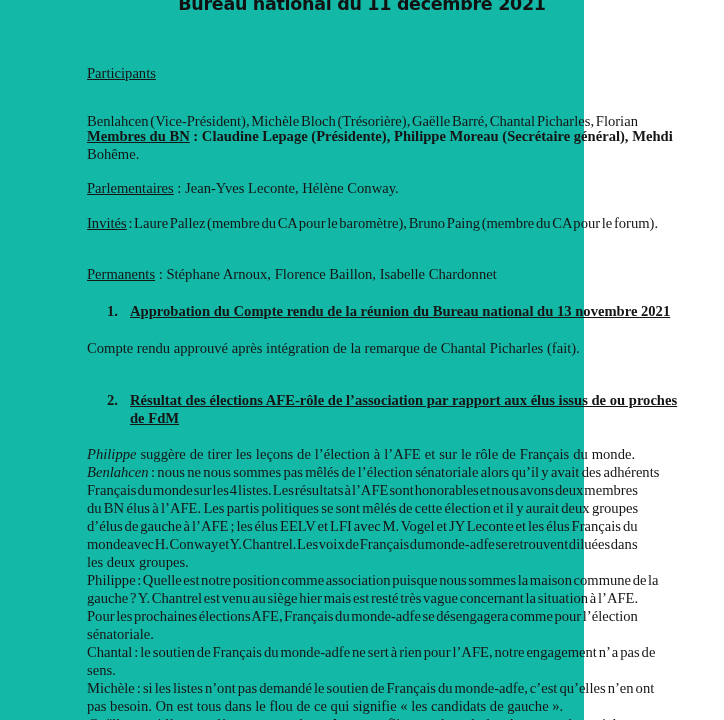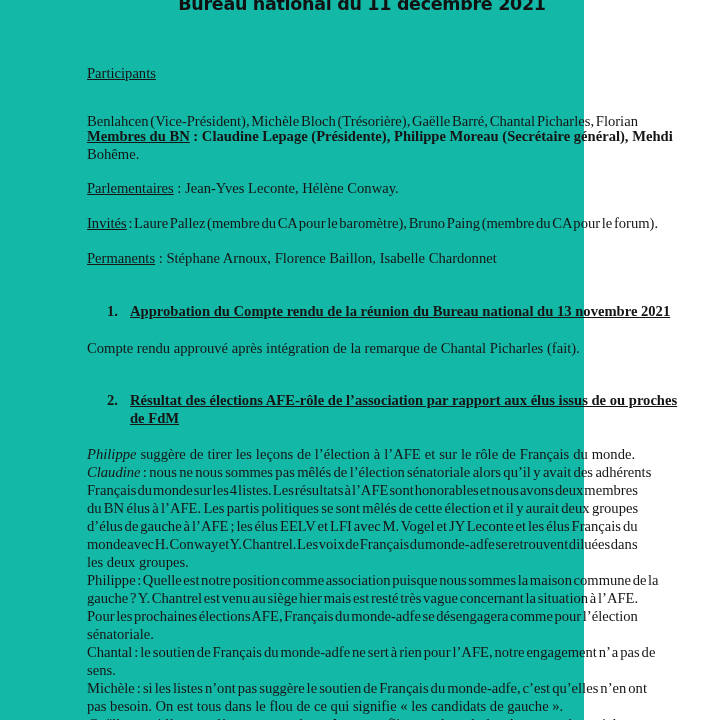--- a/index.html
+++ b/index.html
@@ -37,59 +37,59 @@
     <div class="line" style="top:146px;">Bohême.</div>
 
     <div class="line" style="top:180px;">
       <span class="u">Parlementaires</span><span> : Jean-Yves Leconte, Hélène Conway.</span>
     </div>
 
     <div class="line" style="top: 215px; word-spacing: -2px;">
       <span class="u">Invités</span><span> : Laure Pallez (membre du CA pour le baromètre), Bruno Paing (membre du CA pour le forum).</span>
     </div>
 
-    <div class="line" style="top:250px;font-family:Liberation Serif, serif;">
+    <div class="line" style="top:266px;font-family:Liberation Serif, serif;">
       <span class="u">Permanents</span><span> : Stéphane Arnoux, Florence Baillon, Isabelle Chardonnet</span>
     </div>
 
     <div class="num" style="top:303px;">1.</div>
     <div class="htext" style="top:303px;">Approbation du Compte rendu de la réunion du Bureau national du 13 novembre 2021</div>
     <div class="line" style="top:340px;">Compte rendu approuvé après intégration de la remarque de Chantal Picharles (fait).</div>
 
     <div class="num" style="top:392px;">2.</div>
     <div class="htext" style="top:392px;">Résultat des élections AFE-rôle de l’association par rapport aux élus issus de ou proches</div>
     <div class="htext" style="top:410px;">de FdM</div>
 
     <div class="line" style="top: 446px; word-spacing: 0.296296px;">
       <span class="i">Philippe</span><span> suggère de tirer les leçons de l’élection à l’AFE et sur le rôle de Français du monde.</span>
     </div>
 
     <div class="line" style="top: 464px; word-spacing: -1.30769px;">
-      <span class="i">Claudine</span><span> : nous ne nous sommes pas mêlés de l’élection sénatoriale alors qu’il y avait des adhérents</span>
+      <span class="i">Benlahcen</span><span> : nous ne nous sommes pas mêlés de l’élection sénatoriale alors qu’il y avait des adhérents</span>
     </div>
     <div class="line" style="top: 482px; word-spacing: -2.64706px;">Français du monde sur les 4 listes. Les résultats à l’AFE sont honorables et nous avons deux membres</div>
     <div class="line" style="top: 500px; word-spacing: -1.36842px; text-align: right;">du BN élus à l’AFE. Les partis politiques se sont mêlés de cette élection et il y aurait deux groupes</div>
     <div class="line" style="top: 518px; word-spacing: -1.71429px;">d’élus de gauche à l’AFE ; les élus EELV et LFI avec M. Vogel et JY Leconte et les élus Français du</div>
     <div class="line" style="top: 536px; word-spacing: -3px;">monde avec H. Conway et Y. Chantrel. Les voix de Français du monde-adfe se retrouvent diluées dans</div>
     <div class="line" style="top:554px;">les deux groupes.</div>
 
     <div class="line" style="top: 572px; word-spacing: -2.08px;">
       <span>Philippe</span><span> : Quelle est notre position comme association puisque nous sommes la maison commune de la</span>
     </div>
     <div class="line" style="top: 590px; word-spacing: -1.88889px;">gauche ? Y. Chantrel est venu au siège hier mais est resté très vague concernant la situation à l’AFE.</div>
     <div class="line" style="top: 608px; word-spacing: -2.08333px;">Pour les prochaines élections AFE, Français du monde-adfe se désengagera comme pour l’élection</div>
     <div class="line" style="top:626px;">sénatoriale.</div>
 
     <div class="line" style="top: 644px; word-spacing: -1.72414px;">
       <span>Chantal</span><span> : le soutien de Français du monde-adfe ne sert à rien pour l’AFE, notre engagement n’ a pas de</span>
     </div>
     <div class="line" style="top:662px;">sens.</div>
 
     <div class="line" style="top: 680px; word-spacing: -1.62963px;">
-      <span>Michèle</span><span> : si les listes n’ont pas suggère le soutien de Français du monde-adfe, c’est qu’elles n’en ont</span>
+      <span>Michèle</span><span> : si les listes n’ont pas demandé le soutien de Français du monde-adfe, c’est qu’elles n’en ont</span>
     </div>
     <div class="line" style="top:698px;">pas besoin. On est tous dans le flou de ce qui signifie « les candidats de gauche ».</div>
 
     <div class="line" style="top: 716px; word-spacing: 1.17391px;">
       <span class="i">Gaëlle</span><span> considère que l’on retrouve les mêmes conflits que lors de la séquence sénatoriale.</span>
     </div>
   </div>
 </div>
 
 </body></html>

